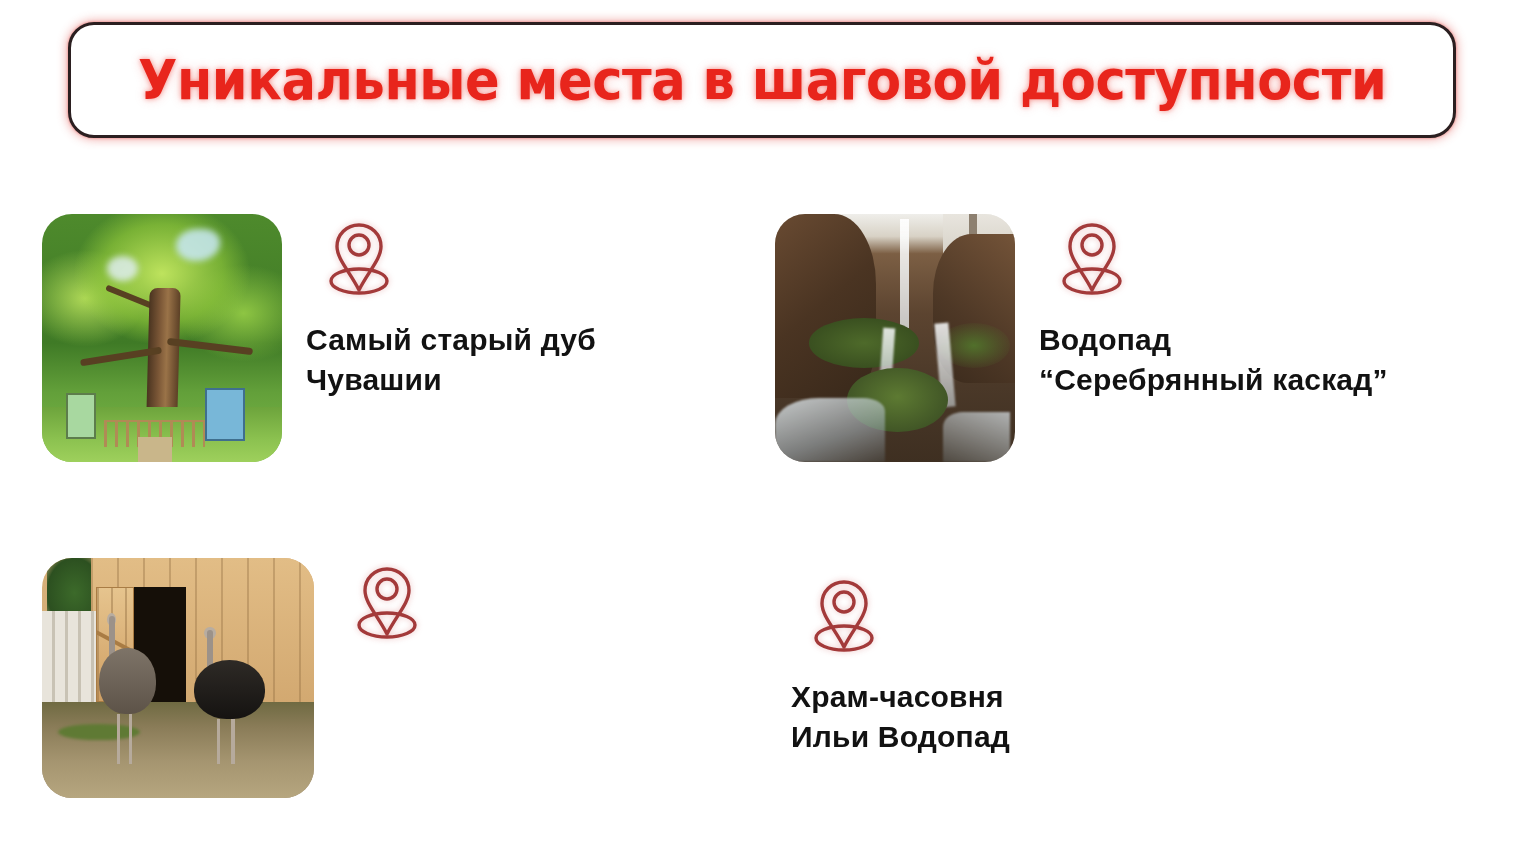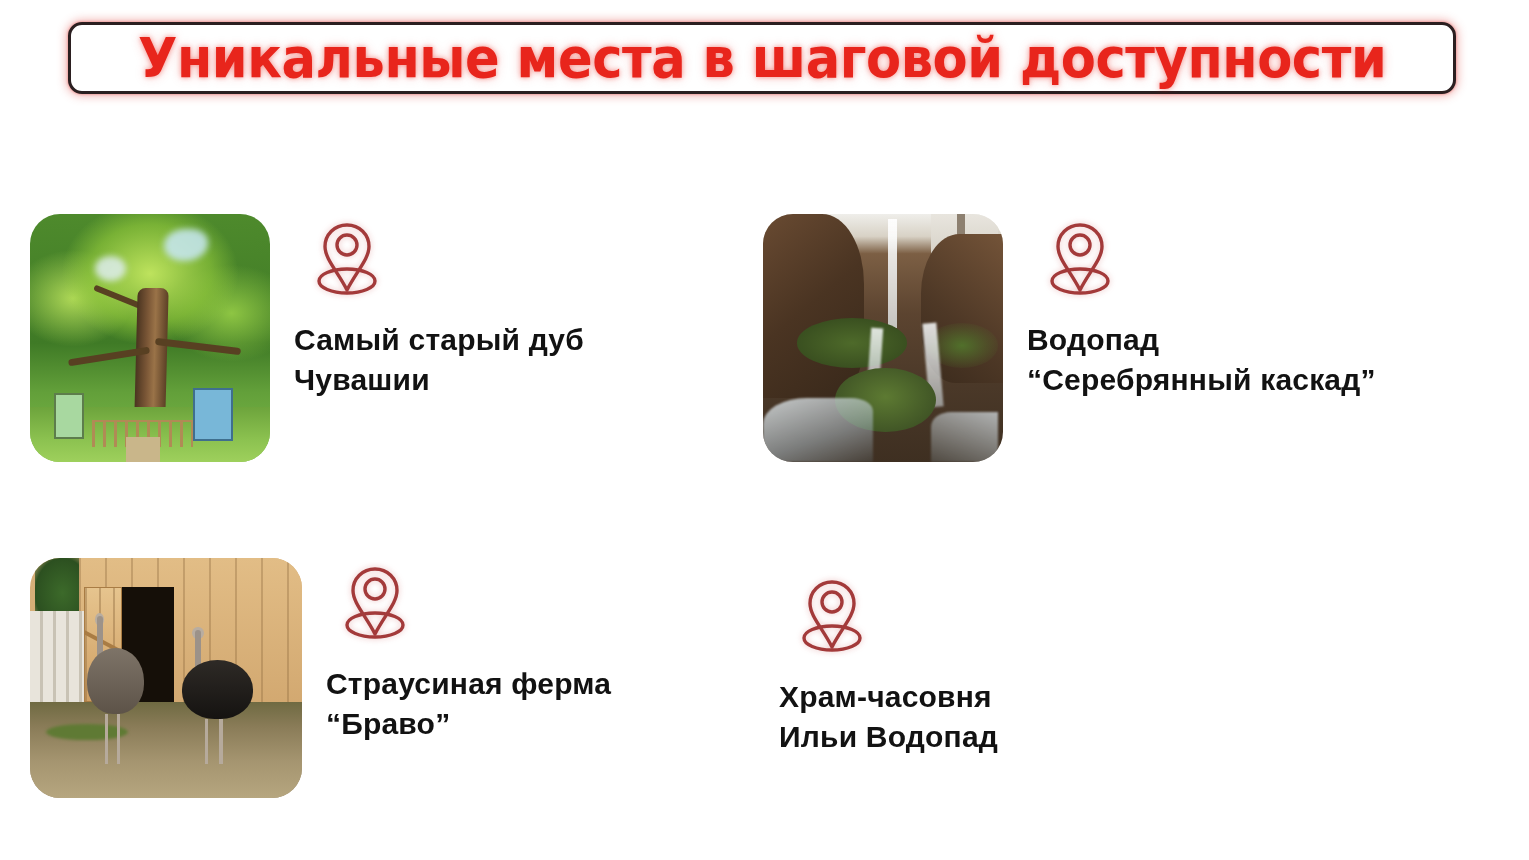--- a/index.html
+++ b/index.html
@@ -14,23 +14,23 @@
     overflow: hidden;
     position: relative;
   }
 
   
   .title-banner {
     position: absolute;
     left: 68px;
     top: 22px;
     width: 1388px;
-    height: 72px;
+    height: 116px;
     border: 3px solid #2b1f20;
-    border-radius: 14px;
+    border-radius: 26px;
     background: #ffffff;
     box-shadow: 0 0 10px 2px rgba(226, 90, 86, 0.45),
                 0 0 2px 1px rgba(226, 90, 86, 0.35);
     display: flex;
     align-items: center;
     justify-content: center;
     box-sizing: border-box;
   }
   .title-text {
     font-family: "DejaVu Sans", sans-serif;
@@ -41,21 +41,21 @@
     letter-spacing: -0.5px;
     transform: scaleX(0.93);
     white-space: nowrap;
     text-shadow: 0 0 6px rgba(232, 37, 28, 0.45),
                  0 0 12px rgba(232, 37, 28, 0.22);
   }
 
   
   .places-grid {
     position: absolute;
-    left: 0;
+    left: 12px;
     top: 186px;
     width: 1397px;
     height: 660px;
     padding-left: 15px;
   }
   .place-item {
     position: absolute;
     display: flex;
     align-items: flex-start;
   }
@@ -478,22 +478,20 @@
         <div class="leg-a"></div>
         <div class="leg-b"></div>
       </div>
     </div>
     <div class="caption-col">
       <svg class="pin-icon" viewBox="0 0 62 78">
         <ellipse cx="31" cy="61" rx="28" ry="12" fill="none" stroke="#a33a3a" stroke-width="3.4"></ellipse>
         <path d="M31 5 C18.5 5 9 14.6 9 26.6 C9 39 22 52 31 70 C40 52 53 39 53 26.6 C53 14.6 43.5 5 31 5 Z" fill="none" stroke="#a33a3a" stroke-width="3.4" stroke-linejoin="round"></path>
         <circle cx="31" cy="25" r="10" fill="none" stroke="#a33a3a" stroke-width="3.4"></circle>
       </svg>
-      <div class="caption">Страусиная ферма
-“Браво”</div>
     </div>
   </div>
 
   <div class="place-item pos-3">
     <div class="caption-col">
       <svg class="pin-icon" viewBox="0 0 62 78">
         <ellipse cx="31" cy="61" rx="28" ry="12" fill="none" stroke="#a33a3a" stroke-width="3.4"></ellipse>
         <path d="M31 5 C18.5 5 9 14.6 9 26.6 C9 39 22 52 31 70 C40 52 53 39 53 26.6 C53 14.6 43.5 5 31 5 Z" fill="none" stroke="#a33a3a" stroke-width="3.4" stroke-linejoin="round"></path>
         <circle cx="31" cy="25" r="10" fill="none" stroke="#a33a3a" stroke-width="3.4"></circle>
       </svg>

